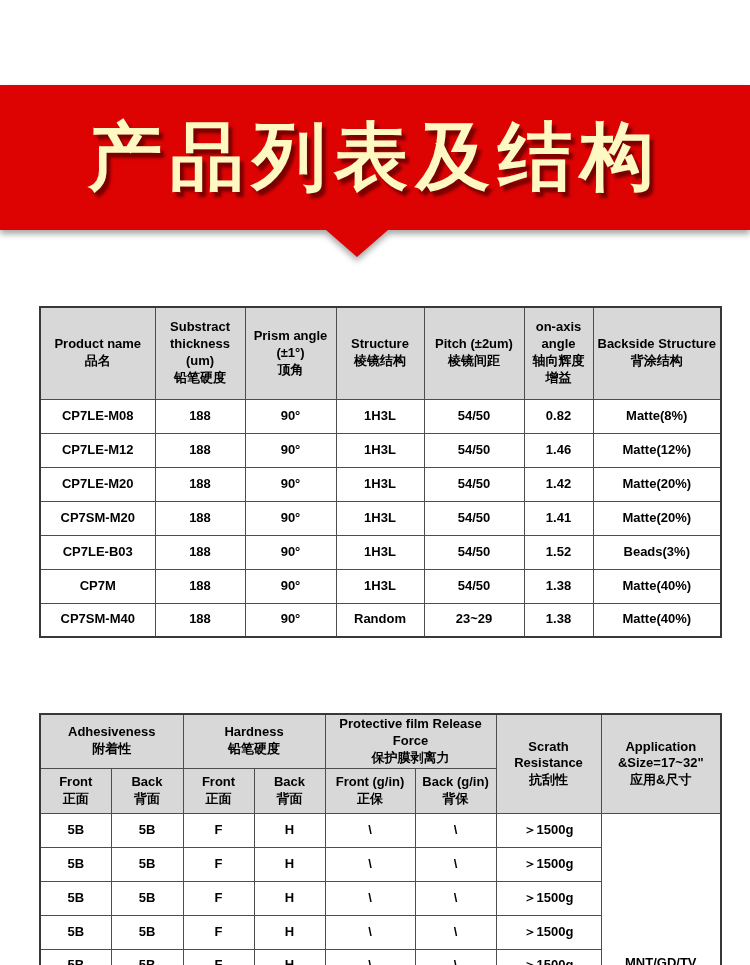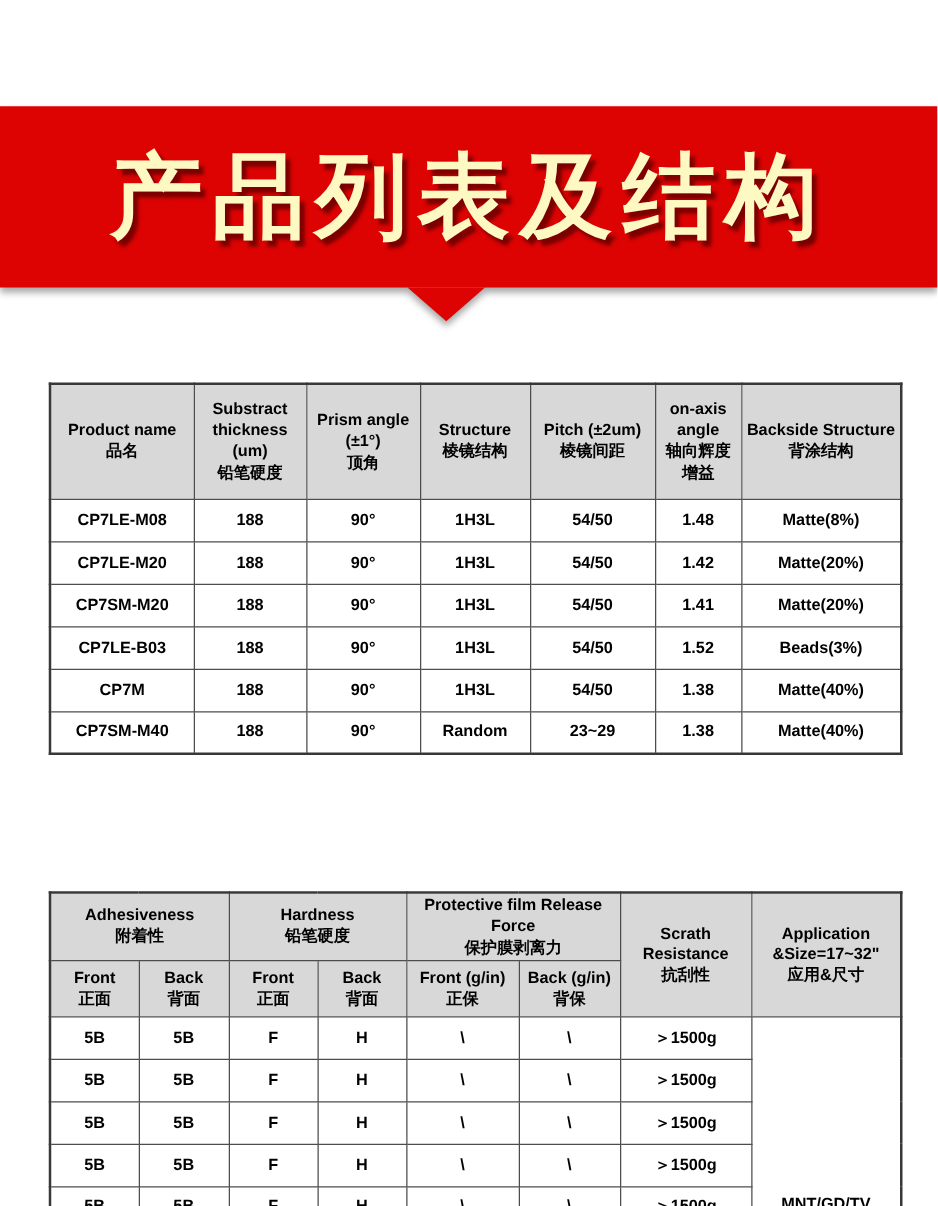--- a/index.html
+++ b/index.html
@@ -107,22 +107,31 @@
         </th>
       </tr>
     </thead>
   <tbody>
       <tr>
         <td>CP7LE-M08</td>
         <td>188</td>
         <td>90°</td>
         <td>1H3L</td>
         <td>54/50</td>
-        <td>1.48</td>
+        <td>0.82</td>
         <td>Matte(8%)</td>
+      </tr>
+      <tr>
+        <td>CP7LE-M12</td>
+        <td>188</td>
+        <td>90°</td>
+        <td>1H3L</td>
+        <td>54/50</td>
+        <td>1.46</td>
+        <td>Matte(12%)</td>
       </tr>
       <tr>
         <td>CP7LE-M20</td>
         <td>188</td>
         <td>90°</td>
         <td>1H3L</td>
         <td>54/50</td>
         <td>1.42</td>
         <td>Matte(20%)</td>
       </tr>

